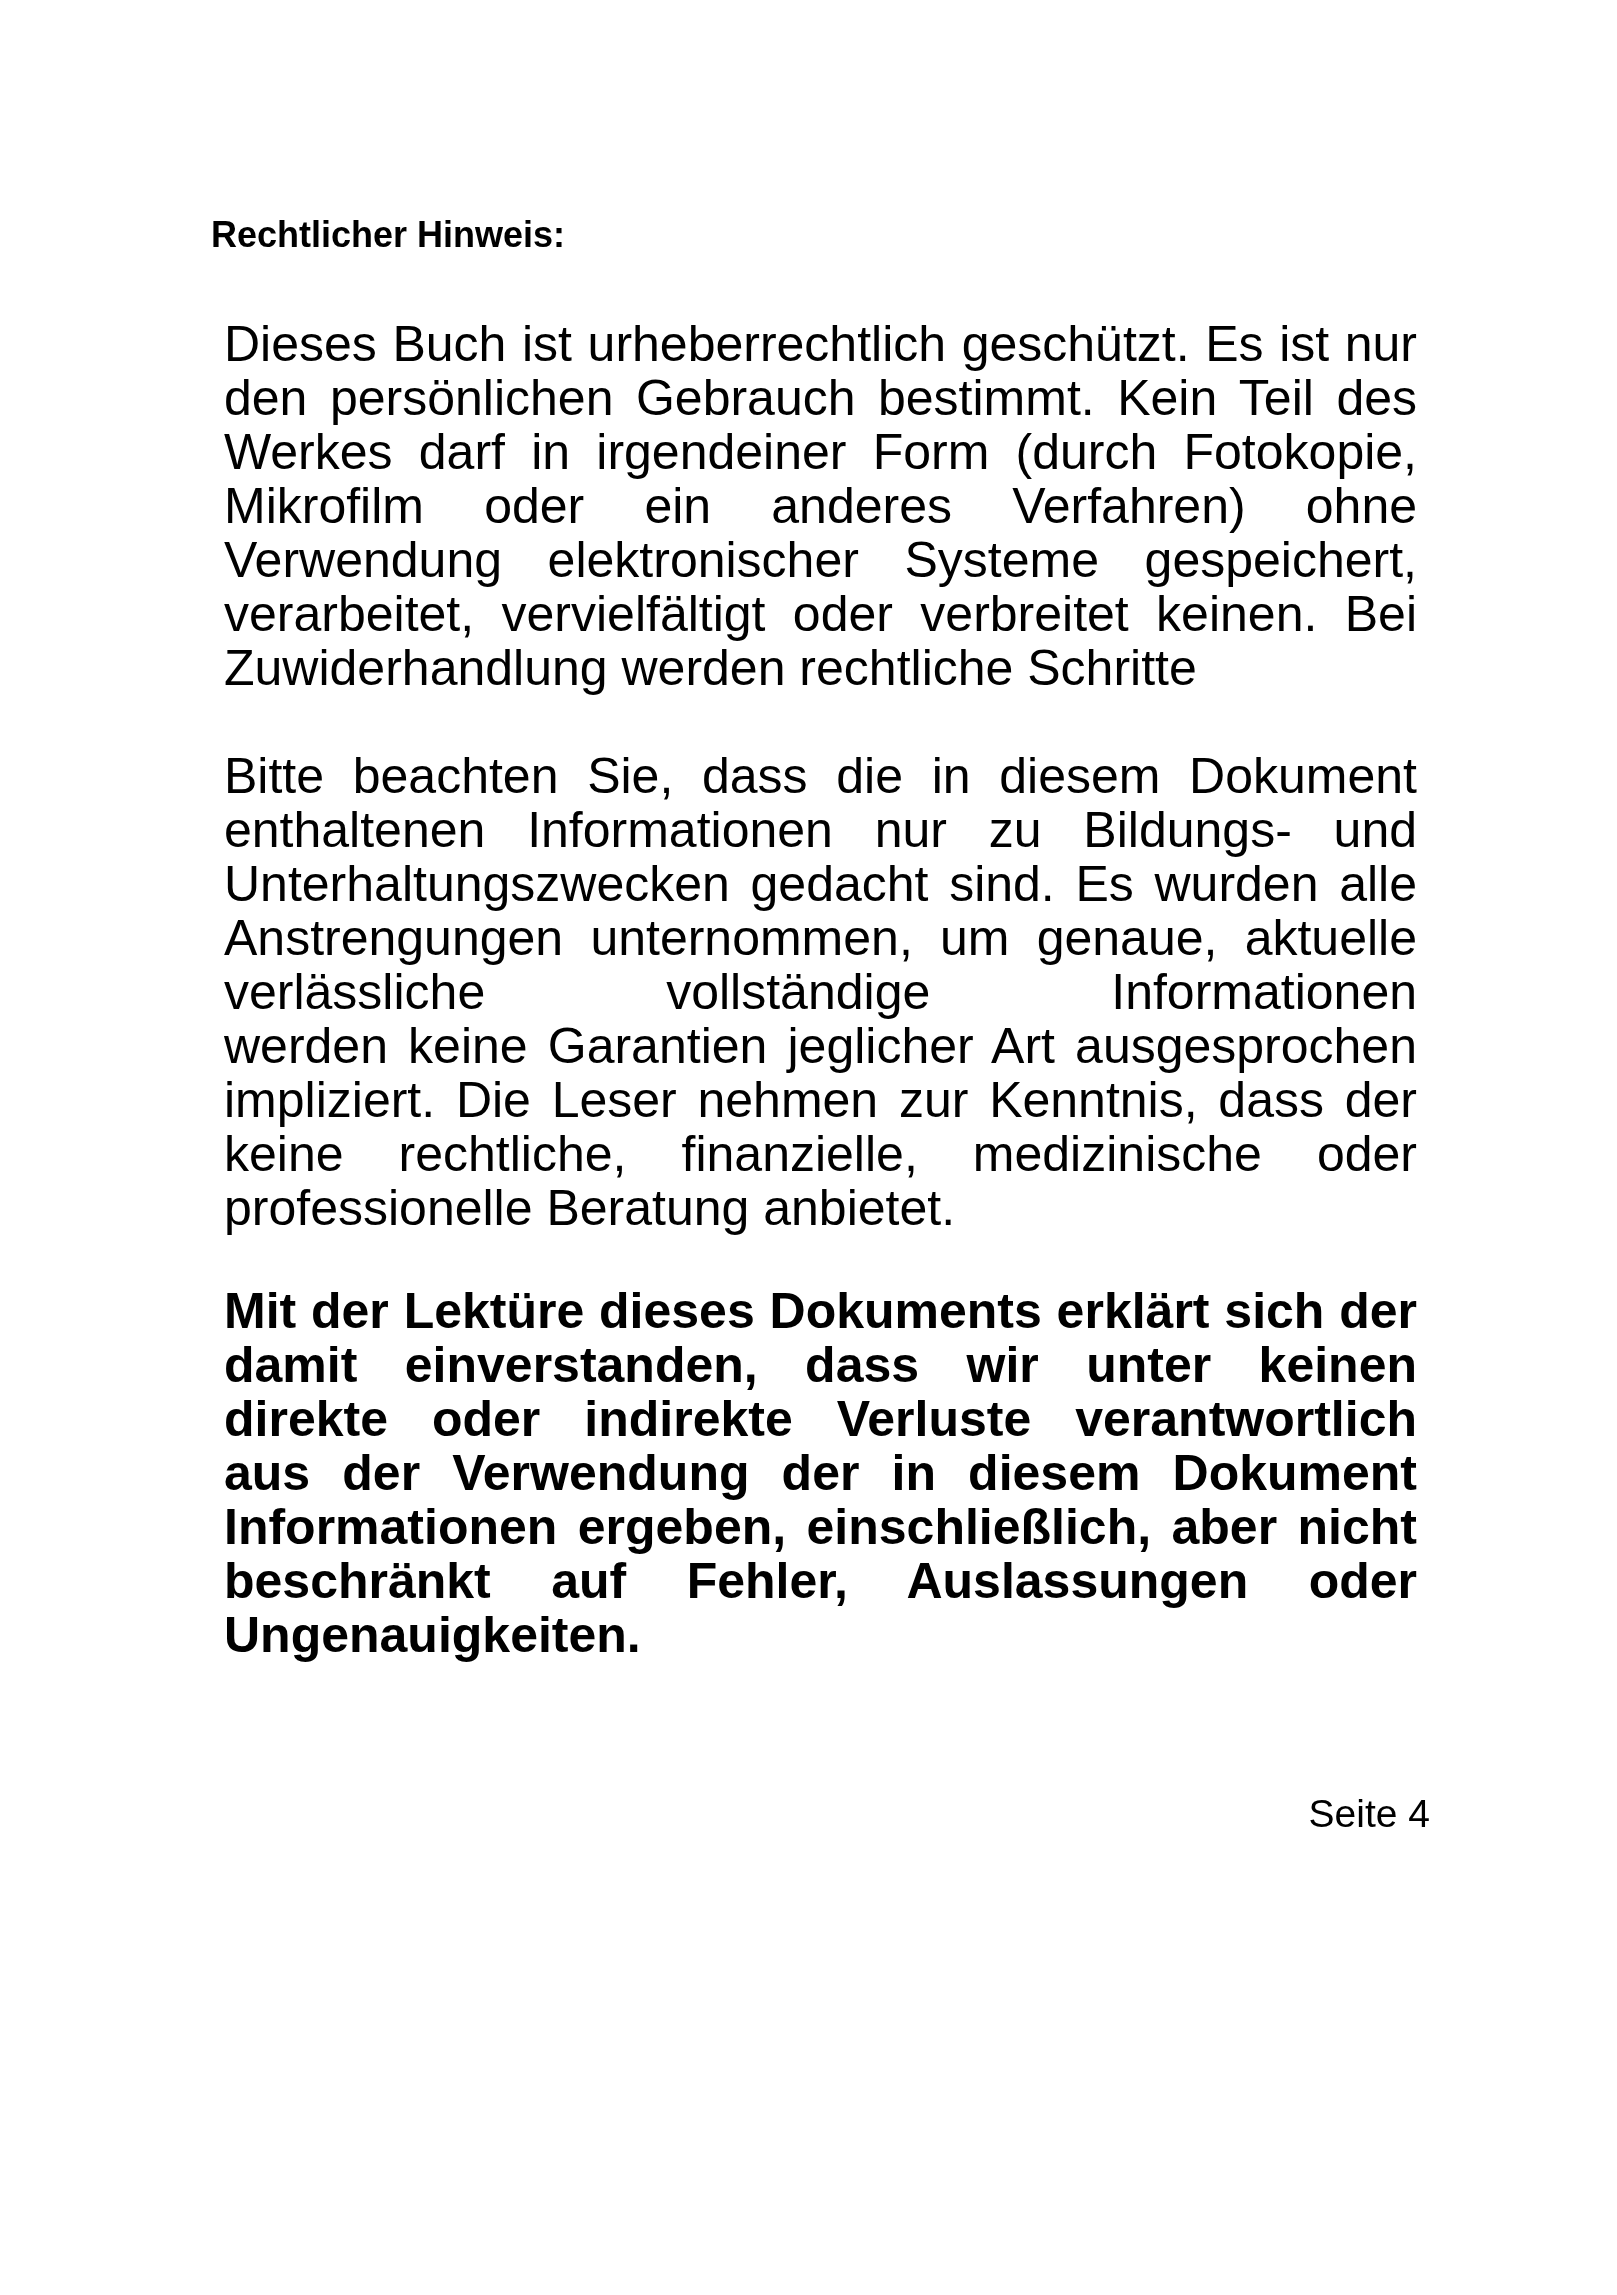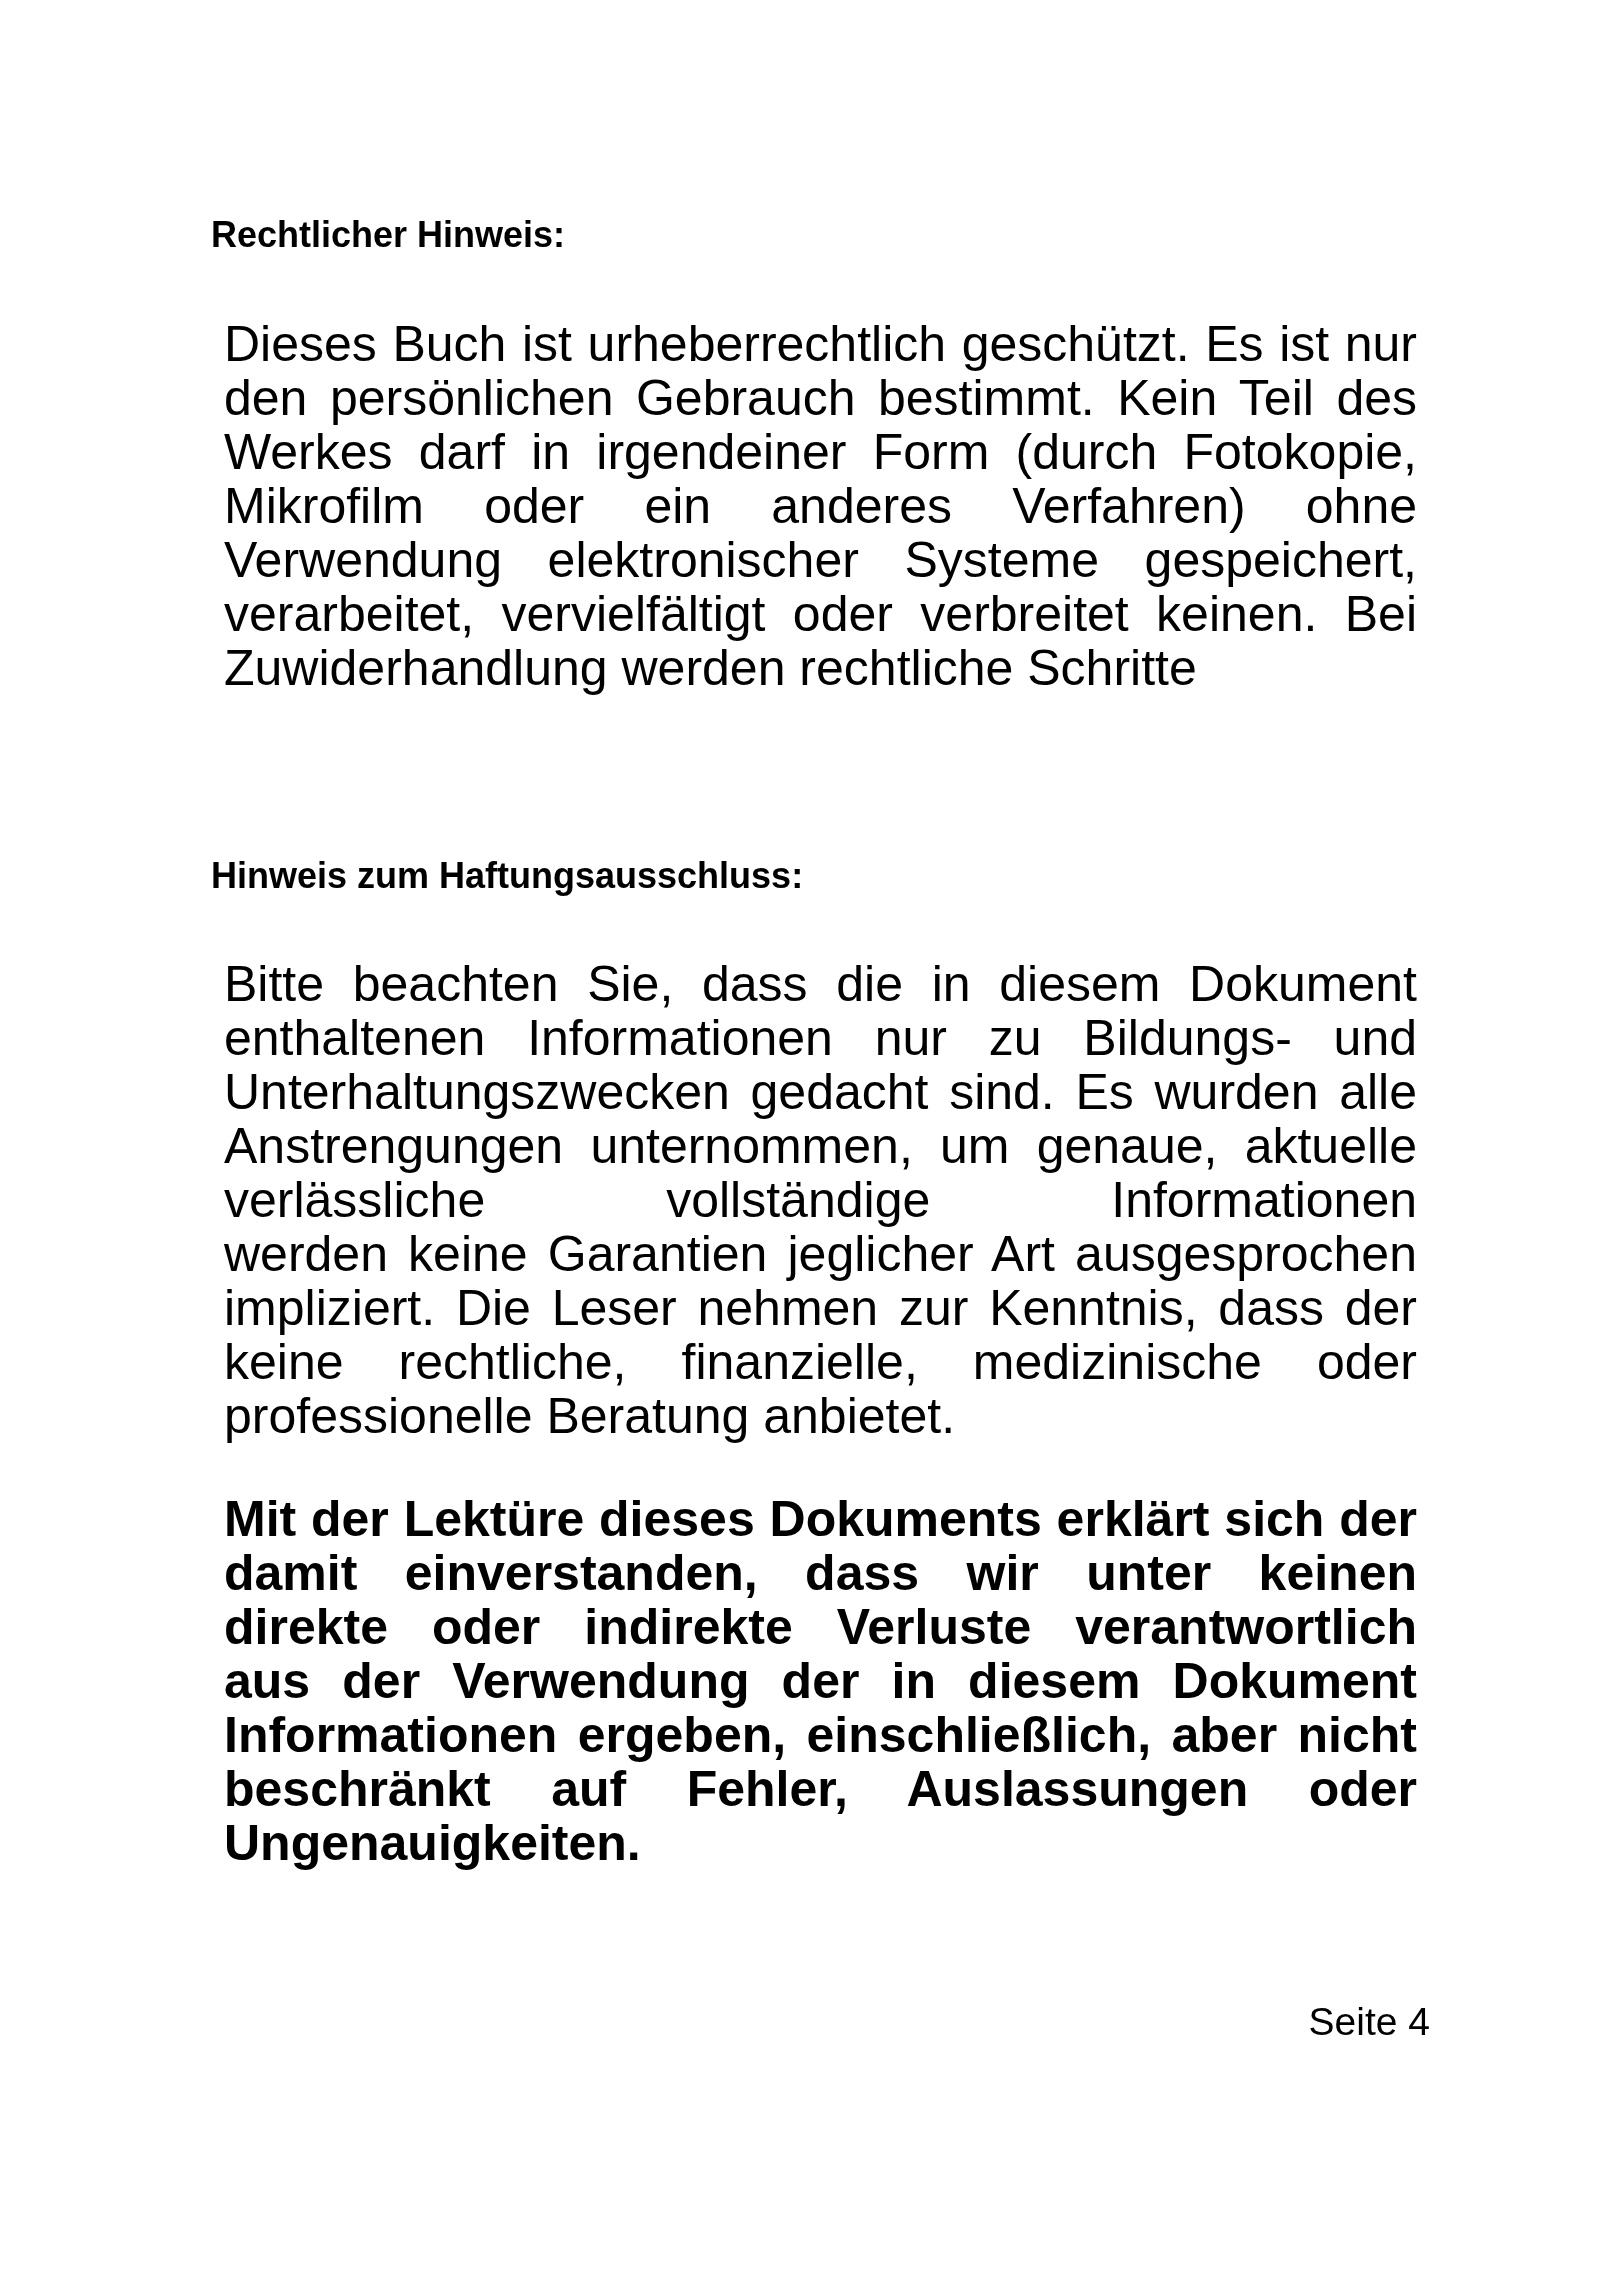--- a/index.html
+++ b/index.html
@@ -63,21 +63,20 @@
   <div class="para p1">
       <div class="line">Dieses Buch ist urheberrechtlich geschützt. Es ist nur für</div>
       <div class="line">den persönlichen Gebrauch bestimmt. Kein Teil des</div>
       <div class="line">Werkes darf in irgendeiner Form (durch Fotokopie,</div>
       <div class="line">Mikrofilm oder ein anderes Verfahren) ohne schriftliche</div>
       <div class="line">Verwendung elektronischer Systeme gespeichert,</div>
       <div class="line">verarbeitet, vervielfältigt oder verbreitet keinen. Bei</div>
       <div class="line last">Zuwiderhandlung werden rechtliche Schritte eingeleitet.</div>
     </div>
 
-  <div class="heading second">Hinweis zum Haftungsausschluss:</div>
 
   <div class="para p2">
       <div class="line">Bitte beachten Sie, dass die in diesem Dokument</div>
       <div class="line">enthaltenen Informationen nur zu Bildungs- und</div>
       <div class="line">Unterhaltungszwecken gedacht sind. Es wurden alle</div>
       <div class="line">Anstrengungen unternommen, um genaue, aktuelle und</div>
       <div class="line">verlässliche vollständige Informationen bereitzustellen. Es</div>
       <div class="line">werden keine Garantien jeglicher Art ausgesprochen oder</div>
       <div class="line">impliziert. Die Leser nehmen zur Kenntnis, dass der Autor</div>
       <div class="line">keine rechtliche, finanzielle, medizinische oder</div>

